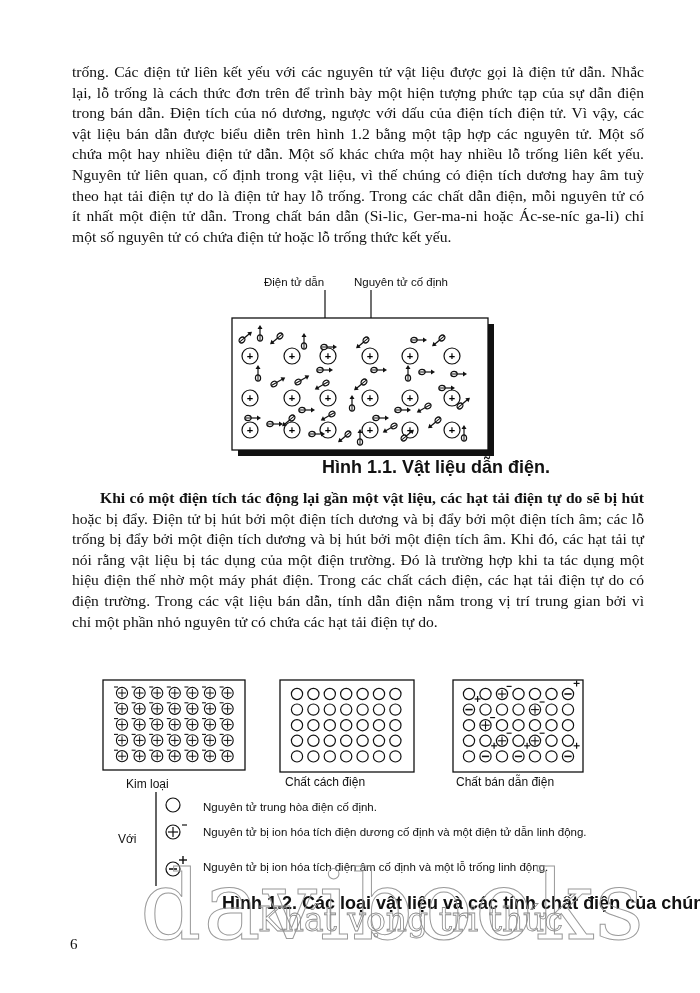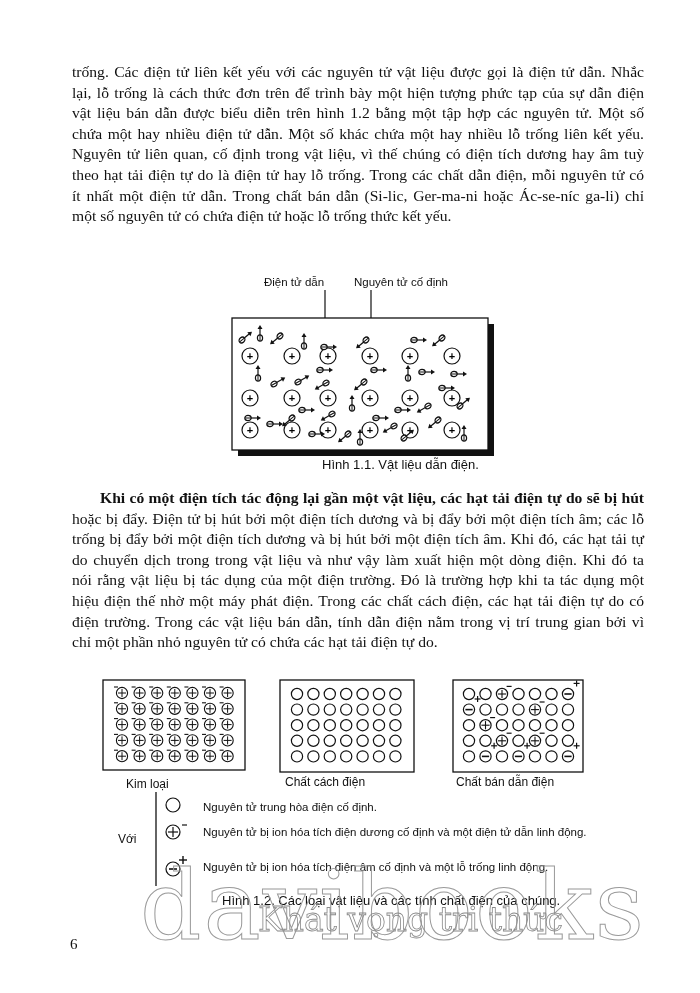--- a/index.html
+++ b/index.html
@@ -9,39 +9,40 @@
   }
   .para {
     position: absolute; left: 72px; width: 572px;
     font-size: 15.6px; line-height: 20.6px; text-align: justify;
     text-align-last: left;
   }
   .para .ln { display: block; white-space: nowrap; text-align: justify; text-align-last: justify; }
   .para .ln.last { text-align-last: left; }
   .sans { font-family: "Liberation Sans", "DejaVu Sans", sans-serif; }
   .label { position: absolute; font-size: 11.5px; color: #111; white-space: nowrap; }
-  .caption { position: absolute; font-size: 13px; font-weight: normal; white-space: nowrap; padding-left: 48px; }
+  .caption { position: absolute; font-size: 18px; font-weight: bold; white-space: nowrap; padding-left: 48px; }
   svg { position: absolute; overflow: visible; }
   .watermark {
     position: absolute; left: 140px; top: 850px; font-family: "DejaVu Serif", serif;
     font-size: 96px; color: transparent; -webkit-text-stroke: 1px #9a9a9a; letter-spacing: 2px;
     pointer-events: none;
   }
   .watermark2 {
     position: absolute; left: 258px; top: 900px; font-family: "DejaVu Serif", serif;
     font-size: 33px; color: transparent; -webkit-text-stroke: 0.8px #8a8a8a; pointer-events: none;
   }
   .pagenum { position: absolute; left: 70px; top: 936px; font-size: 15px; }
 </style>
 </head>
 <body>
 
 <div class="para" style="top:62px;" id="p1">
     <span class="ln">trống. Các điện tử liên kết yếu với các nguyên tử vật liệu được gọi là điện tử dẫn. Nhắc</span>
     <span class="ln">lại, lỗ trống là cách thức đơn trên để trình bày một hiện tượng phức tạp của sự dẫn điện</span>
+    <span class="ln">trong bán dẫn. Điện tích của nó dương, ngược với dấu của điện tích điện tử. Vì vậy, các</span>
     <span class="ln">vật liệu bán dẫn được biểu diễn trên hình 1.2 bằng một tập hợp các nguyên tử. Một số</span>
     <span class="ln">chứa một hay nhiều điện tử dẫn. Một số khác chứa một hay nhiều lỗ trống liên kết yếu.</span>
     <span class="ln">Nguyên tử liên quan, cố định trong vật liệu, vì thế chúng có điện tích dương hay âm tuỳ</span>
     <span class="ln">theo hạt tải điện tự do là điện tử hay lỗ trống. Trong các chất dẫn điện, mỗi nguyên tử có</span>
     <span class="ln">ít nhất một điện tử dẫn. Trong chất bán dẫn (Si-lic, Ger-ma-ni hoặc Ác-se-níc ga-li) chỉ</span>
     <span class="ln last">một số nguyên tử có chứa điện tử hoặc lỗ trống thức kết yếu.</span>
   </div>
 
 <div class="label sans" style="left:264px; top:276px;">Điện tử dẫn</div>
 <div class="label sans" style="left:354px; top:276px;">Nguyên tử cố  định</div>
@@ -340,21 +341,20 @@
       <line x1="3" y1="0" x2="10" y2="0" stroke="#111" stroke-width="1.2"></line>
       <polygon points="9,-2.5 13,0 9,2.5" fill="#111"></polygon>
     </g>
   </svg>
 <div class="caption sans" style="left:274px; top:457px;">Hình 1.1. Vật liệu dẫn điện.</div>
 
 <div class="para" style="top:488px;" id="p2">
     <span class="ln" style="padding-left: 28px; font-weight: bold;">Khi có một điện tích tác động lại gần một vật liệu, các hạt tải điện tự do sẽ bị hút</span>
     <span class="ln">hoặc bị đẩy. Điện tử bị hút bởi một điện tích dương và bị đẩy bởi một điện tích âm; các lỗ</span>
     <span class="ln">trống bị đẩy bởi một điện tích dương và bị hút bởi một điện tích âm. Khi đó, các hạt tải tự</span>
-    <span class="ln">do chuyển dịch trong trong vật liệu và như vậy làm xuất hiện một dòng điện. Khi đó ta</span>
     <span class="ln">nói rằng vật liệu bị tác dụng của một điện trường. Đó là trường hợp khi ta tác dụng một</span>
     <span class="ln">hiệu điện thế nhờ một máy phát điện. Trong các chất cách điện, các hạt tải điện tự do có</span>
     <span class="ln">điện trường. Trong các vật liệu bán dẫn, tính dẫn điện nằm trong vị trí trung gian bởi vì</span>
     <span class="ln last">chỉ một phần nhỏ nguyên tử có chứa các hạt tải điện tự do.</span>
   </div>
 
 <svg id="fig2" width="520" height="100" style="left:100px; top:678px;">
     <rect x="3" y="2" width="142" height="90" fill="#fff" stroke="#111" stroke-width="1.3"></rect>
     <rect x="180" y="2" width="134" height="92" fill="#fff" stroke="#111" stroke-width="1.3"></rect>
     <rect x="353" y="2" width="130" height="92" fill="#fff" stroke="#111" stroke-width="1.3"></rect>

